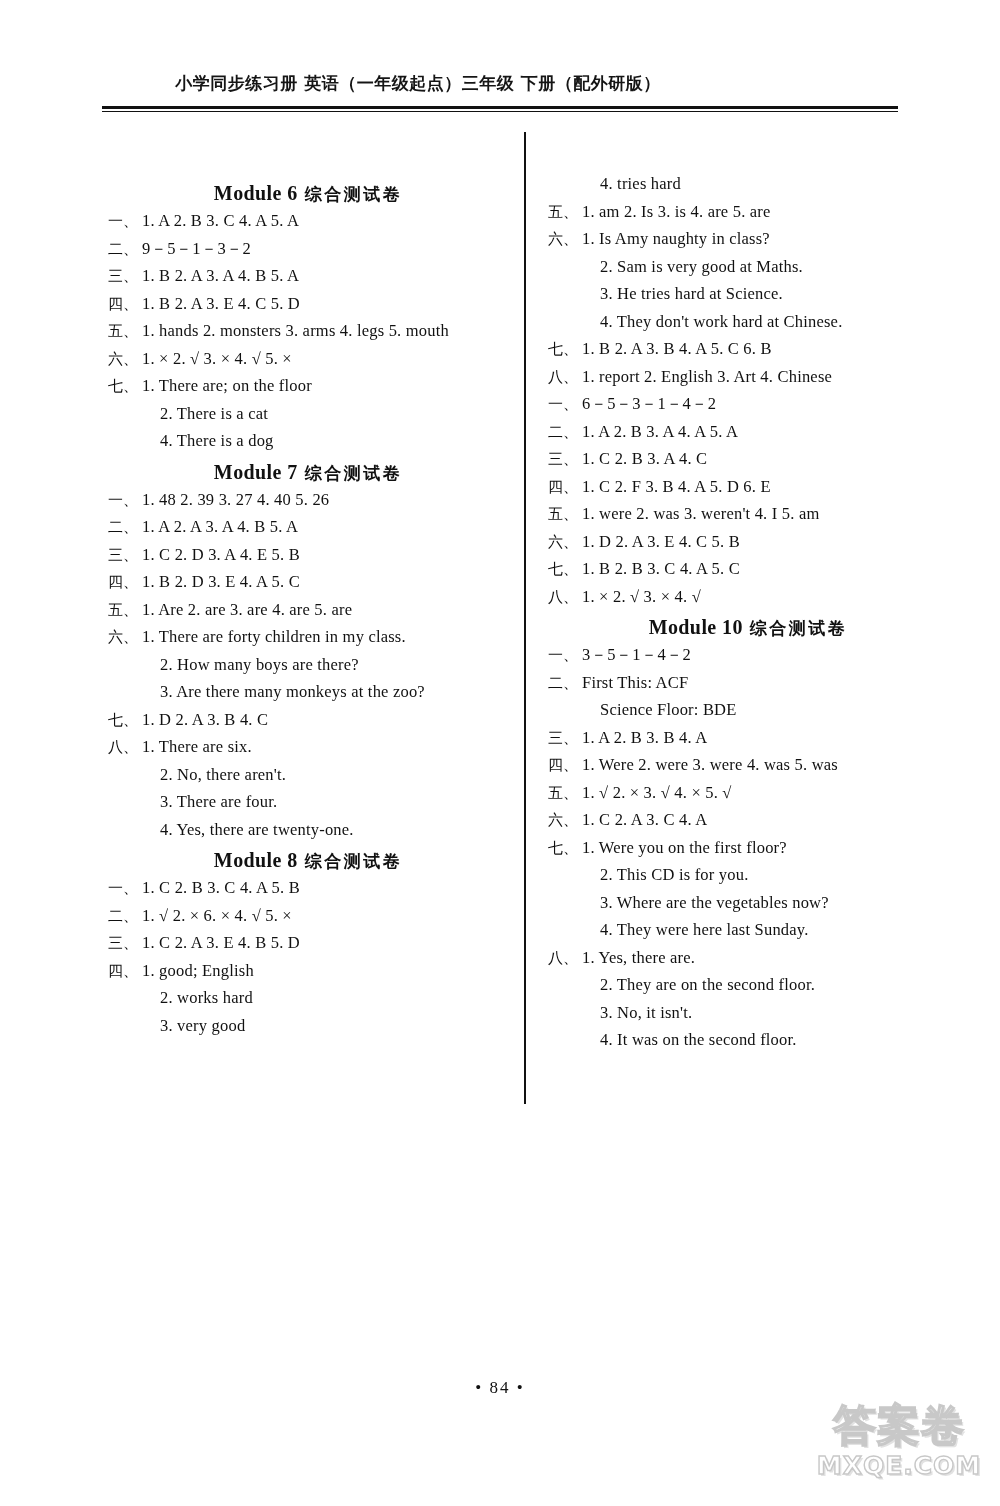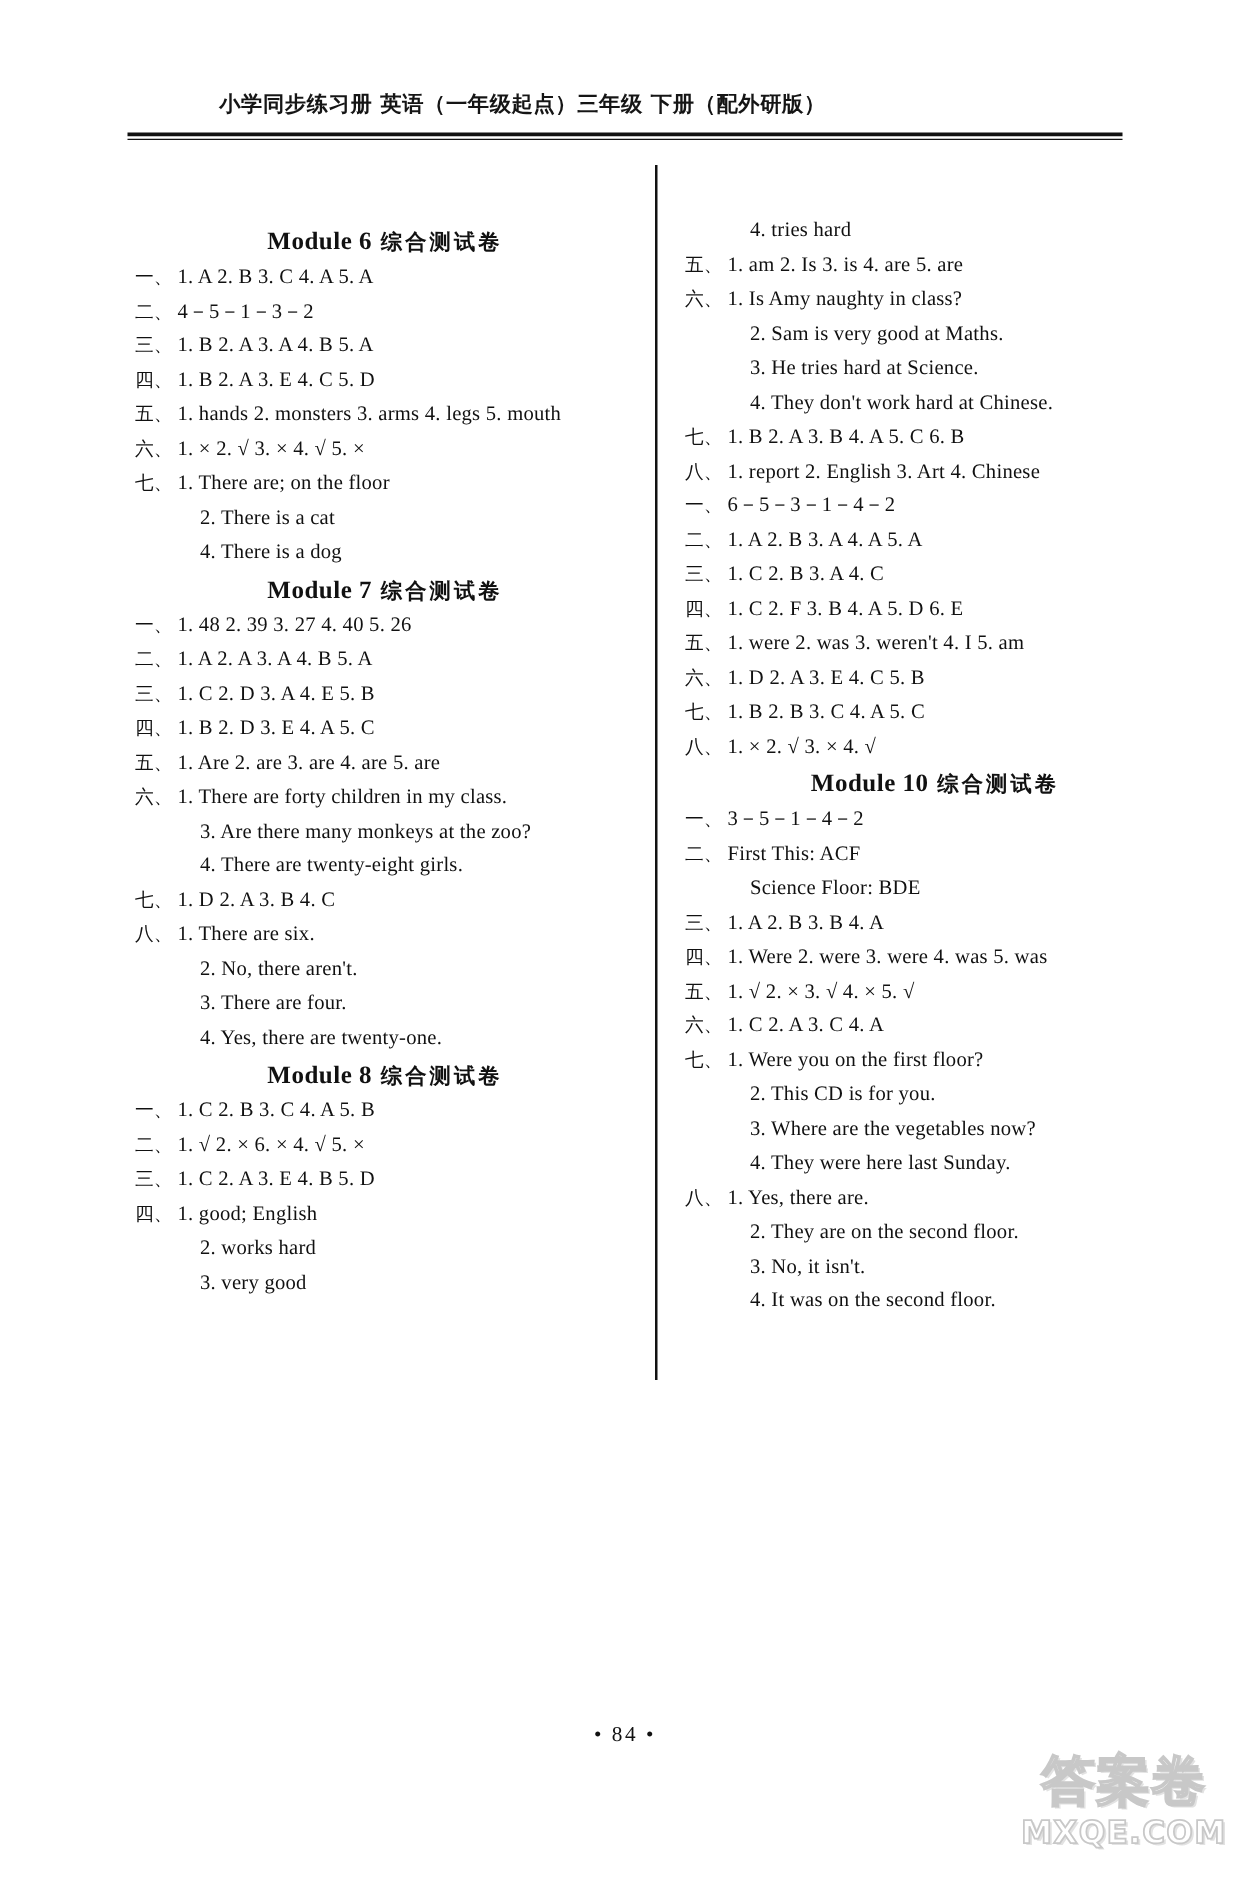--- a/index.html
+++ b/index.html
@@ -185,21 +185,21 @@
 <div id="body-area">
   <div id="column-divider"></div>
   <div class="column left" id="col-left">
       <div class="module-title"><span class="mt-en">Module 6</span><span class="mt-cn">综合测试卷</span></div>
       <div class="ans-line">
         <span class="marker">一、</span>
         <span class="content">1. A  2. B  3. C  4. A  5. A</span>
       </div>
       <div class="ans-line">
         <span class="marker">二、</span>
-        <span class="content">4－5－1－3－2</span>
+        <span class="content">9－5－1－3－2</span>
       </div>
       <div class="ans-line">
         <span class="marker">三、</span>
         <span class="content">1. B  2. A  3. A  4. B  5. A</span>
       </div>
       <div class="ans-line">
         <span class="marker">四、</span>
         <span class="content">1. B  2. A  3. E  4. C  5. D</span>
       </div>
       <div class="ans-line">
@@ -242,25 +242,25 @@
       <div class="ans-line">
         <span class="marker">五、</span>
         <span class="content">1. Are  2. are  3. are  4. are  5. are</span>
       </div>
       <div class="ans-line">
         <span class="marker">六、</span>
         <span class="content">1. There are forty children in my class.</span>
       </div>
       <div class="ans-line sub">
         <span class="marker"></span>
+        <span class="content">2. How many boys are there?</span>
+      </div>
+      <div class="ans-line sub">
+        <span class="marker"></span>
         <span class="content">3. Are there many monkeys at the zoo?</span>
-      </div>
-      <div class="ans-line sub">
-        <span class="marker"></span>
-        <span class="content">4. There are twenty-eight girls.</span>
       </div>
       <div class="ans-line">
         <span class="marker">七、</span>
         <span class="content">1. D  2. A  3. B  4. C</span>
       </div>
       <div class="ans-line">
         <span class="marker">八、</span>
         <span class="content">1. There are six.</span>
       </div>
       <div class="ans-line sub">

